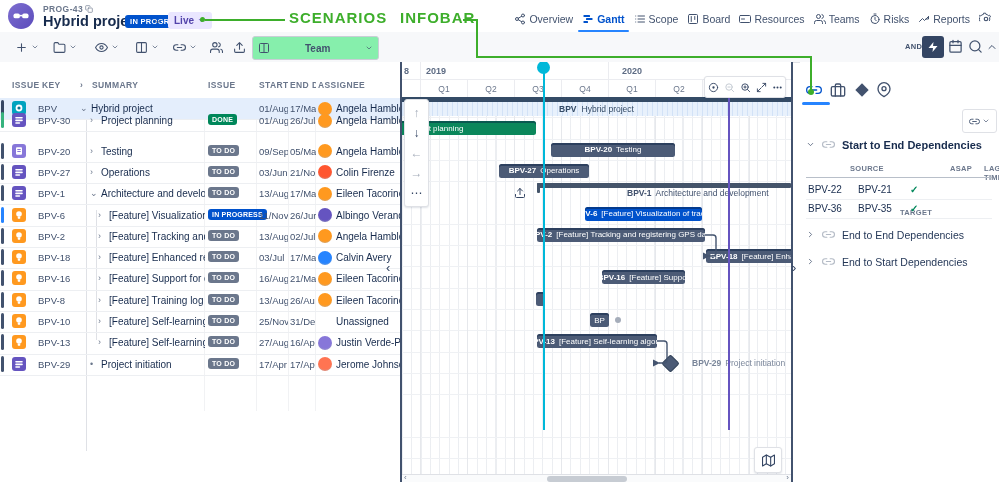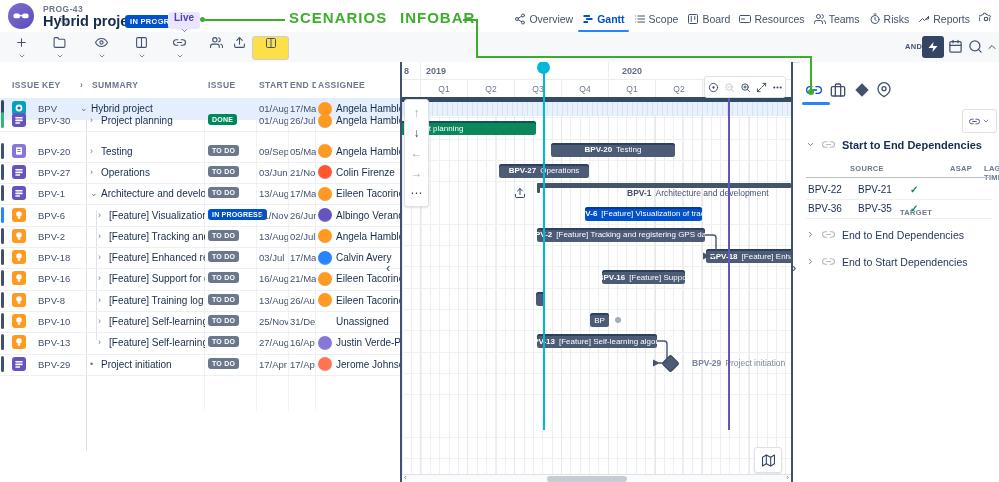--- a/index.html
+++ b/index.html
@@ -1,18 +1,18 @@
 <!DOCTYPE html>
 <html><head>
 <meta charset="utf-8">
 <style>
   html,body{margin:0;padding:0;background:#fff;}
   #app{position:relative;width:999px;height:482px;overflow:hidden;background:#fff;
        font-family:"Liberation Sans",sans-serif;color:#172B4D;-webkit-font-smoothing:antialiased;}
-  .abs{position:absolute;flex-direction:column;}
+  .abs{position:absolute;}
   .ic{display:inline-flex;align-items:center;justify-content:center;line-height:0;}
   .ic svg{width:100%;height:100%;}
   
   #header{position:absolute;left:0;top:0;width:999px;height:32px;background:#fff;}
   #avatar{left:8px;top:3px;width:26px;height:26px;border-radius:50%;
           background:linear-gradient(135deg,#7E6FD0,#5B4BBB);display:flex;align-items:center;justify-content:center;}
   #avatar .ic{width:18px;height:18px;color:#fff;}
   #prog-key{left:43px;top:4px;font-size:8.5px;font-weight:bold;color:#6B778C;letter-spacing:.4px;display:flex;align-items:center;gap:2px;}
   #prog-key .ic{width:8px;height:8px;color:#6B778C;}
   #page-title{left:43px;top:13px;font-size:14.5px;font-weight:bold;color:#172B4D;}
@@ -28,21 +28,21 @@
   #nav{position:absolute;right:6px;top:8px;height:22px;display:flex;align-items:center;gap:9px;z-index:5;}
   .nav-item{display:flex;align-items:center;gap:3px;font-size:10.5px;color:#42526E;position:relative;cursor:pointer;white-space:nowrap;}
   .nav-item .ic{width:12px;height:12px;}
   .nav-item.active{color:#0052CC;font-weight:bold;}
   .nav-item.active::after{content:"";position:absolute;left:-4px;right:-4px;bottom:-7px;height:2.5px;background:#2684FF;border-radius:2px;}
   #nav-gear{width:14px;height:14px;color:#42526E;cursor:pointer;}
   
   #toolbar{position:absolute;left:0;top:32px;width:999px;height:30px;background:#F7F8FA;border-bottom:1px solid #DFE1E6;}
   .tbtn{position:absolute;top:4px;height:22px;display:flex;align-items:center;gap:3px;color:#42526E;padding:0 5px;border-radius:3px;cursor:pointer;}
   .tbtn .ic{width:13px;height:13px;}
-  #team-btn{border:1px solid #C9CED6;background:#fde047;font-size:10px;font-weight:bold;color:#42526E;gap:35px;}
+  #team-btn{border:1px solid #C9CED6;background:#86efac;font-size:10px;font-weight:bold;color:#42526E;gap:35px;}
   #qf{left:745px;top:4px;width:158px;height:21px;background:#EFF1F4;border-radius:3px;display:flex;align-items:center;
       justify-content:space-between;padding:0 7px;font-size:10px;color:#7A869A;cursor:pointer;}
   #qf .ic{width:9px;height:9px;color:#6B778C;}
   #and-lbl{left:905px;top:10px;font-size:7.5px;font-weight:bold;color:#42526E;letter-spacing:.3px;}
   #zap-btn{left:922px;top:4px;width:22px;height:22px;background:#344563;border-radius:3px;color:#fff;display:flex;align-items:center;justify-content:center;cursor:pointer;}
   #zap-btn .ic{width:12px;height:12px;}
   .tool-ic{top:7px;width:15px;height:15px;color:#42526E;cursor:pointer;}
   
   #table-panel{position:absolute;left:0;top:62px;width:400px;height:412px;background:#fff;overflow:hidden;}
   #thead{position:absolute;left:0;top:10px;width:400px;height:26px;}
@@ -689,20 +689,21 @@
         <div class="qline" style="left: 17.5px;"></div>
         <div class="qline" style="left: 64.5px;"></div>
         <div class="qline" style="left: 111.5px;"></div>
         <div class="qline" style="left: 158.5px;"></div>
         <div class="qline" style="left: 205.5px;"></div>
         <div class="qline" style="left: 252.5px;"></div>
         <div class="qline" style="left: 299.5px;"></div>
         <div class="qline" style="left: 346.5px;"></div>
         <div id="proj-topbar"></div>
         <div id="proj-band"></div>
+        <div id="proj-label"><b>BPV</b><span>Hybrid project</span></div>
         <div class="gbar left" style="left: 0px; width: 130px; top: 24.3px; background: rgb(11, 135, 91); border-top-left-radius: 0px; border-bottom-left-radius: 0px;">
           <span>Project planning</span>
         </div>
         <div class="gbar" style="left: 149px; width: 124px; top: 45.6px; background: rgb(76, 91, 118);">
           <b>BPV-20</b>
           <span>Testing</span>
         </div>
         <div class="gbar" style="left: 97px; width: 90px; top: 66.9px; background: rgb(76, 91, 118);">
           <b>BPV-27</b>
           <span>Operations</span>

